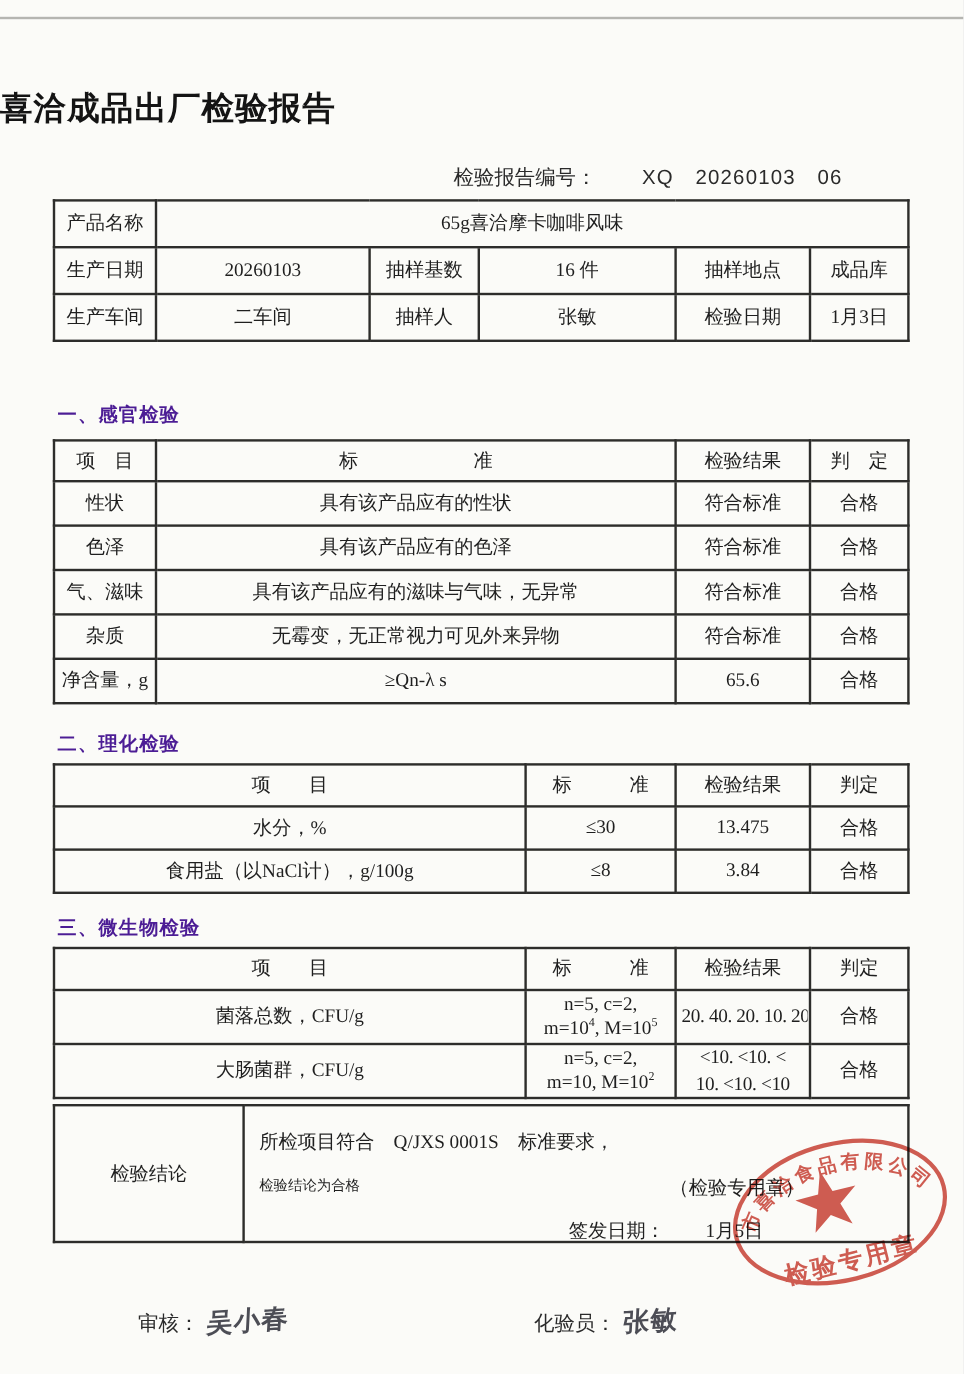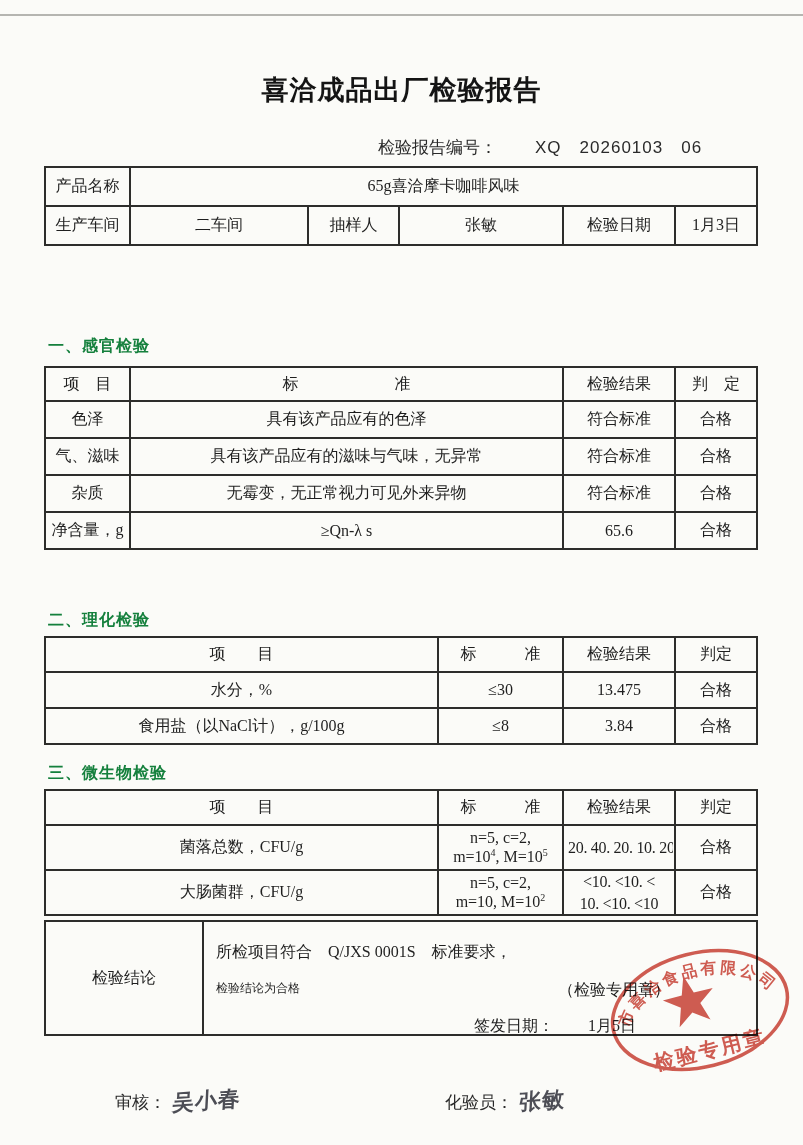--- a/index.html
+++ b/index.html
@@ -4,32 +4,32 @@
 <style>
   html,body { margin:0; padding:0; background:#e8e8e6; }
   .page {
     position:relative; width:803px; height:1145px; margin:0 auto;
     background:#fbfbf8; overflow:hidden;
     font-family:"Liberation Serif", serif; color:#1f1f1f;
   }
   .scan-top-line { position:absolute; top:14px; left:0; width:803px; height:2px; background:#9d9d99; opacity:.75; }
 
   .title {
-    position:absolute; top:72px; left:0; width:100%; text-align:center;
+    position:absolute; top:72px; left:0; width:100%; text-align:left;
     font-family:"Liberation Sans", sans-serif; font-weight:bold;
     font-size:27px; letter-spacing:1px; color:#141414;
   }
   .report-no { position:absolute; top:136px; left:378px; font-size:17px; font-family:"Liberation Sans", sans-serif; color:#2a2a2a; }
   .report-no .val { margin-left:38px; letter-spacing:1px; }
 
   table.tbl { position:absolute; border-collapse:collapse; table-layout:fixed; background:transparent; }
   .tbl td, .tbl th { border:2px solid #2d2d2b; font-size:16px; font-weight:normal; text-align:center; vertical-align:middle; padding:0 4px; overflow:hidden; }
   .left { text-align:left; padding-left:8px; }
   .item-cell { text-align:left; padding-left:5px; font-size:15px; white-space:nowrap; }
-  .sec-heading { position:absolute; font-size:16px; font-weight:bold; color:#15803d; letter-spacing:1px; }
+  .sec-heading { position:absolute; font-size:16px; font-weight:bold; color:#4c1d95; letter-spacing:1px; }
 
   .two-line { line-height:1.2; font-size:15px; }
   sup { font-size:10px; }
   .micro-res { font-size:12.5px; letter-spacing:-0.3px; white-space:nowrap; padding:0 1px; line-height:1.35;border-radius:12px; }
 
   .concl-cell { position:relative; padding:0; }
   .concl-cell .l1 { position:absolute; top:20px; left:12px; font-size:16px; white-space:nowrap; }
   .concl-cell .l2 { position:absolute; top:58px; left:12px; font-size:12px; }
   .concl-cell .seal-note { position:absolute; top:58px; left:354px; font-size:16px; }
   .concl-cell .issue { position:absolute; top:94px; left:270px; font-size:16px; }
@@ -59,20 +59,28 @@
         <col style="width:178px">
         <col style="width:91px">
         <col style="width:164px">
         <col style="width:112px">
         <col style="width:82px">
       </colgroup>
     <tbody>
         <tr style="height:39px">
       <td>产品名称</td>
       <td colspan="5">65g喜洽摩卡咖啡风味</td>
+    </tr>
+    <tr style="height:39px">
+      <td>生产日期</td>
+      <td>20260103</td>
+      <td>抽样基数</td>
+      <td>16 件</td>
+      <td>抽样地点</td>
+      <td>成品库</td>
     </tr>
     <tr style="height:39px">
       <td>生产车间</td>
       <td>二车间</td>
       <td>抽样人</td>
       <td>张敏</td>
       <td>检验日期</td>
       <td>1月3日</td>
     </tr>
   </tbody>
@@ -86,20 +94,26 @@
         <col style="width:433px">
         <col style="width:112px">
         <col style="width:82px">
       </colgroup>
     <tbody>
         <tr style="height:34px">
       <th>项　目</th>
       <th>标　　　　　　准</th>
       <th>检验结果</th>
       <th>判　定</th>
+    </tr>
+    <tr style="height:37px">
+      <td class="item-cell">性状</td>
+      <td class="left">具有该产品应有的性状</td>
+      <td>符合标准</td>
+      <td>合格</td>
     </tr>
     <tr style="height:37px">
       <td class="item-cell">色泽</td>
       <td class="left">具有该产品应有的色泽</td>
       <td>符合标准</td>
       <td>合格</td>
     </tr>
     <tr style="height:37px">
       <td class="item-cell">气、滋味</td>
       <td class="left">具有该产品应有的滋味与气味，无异常</td>

